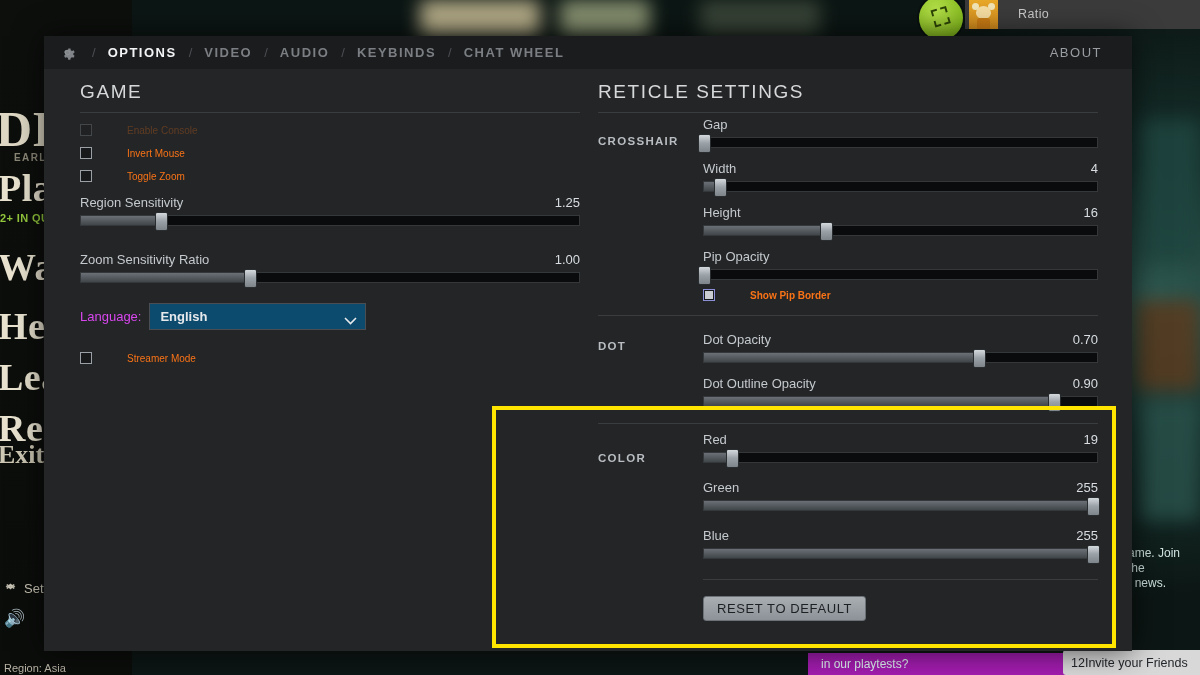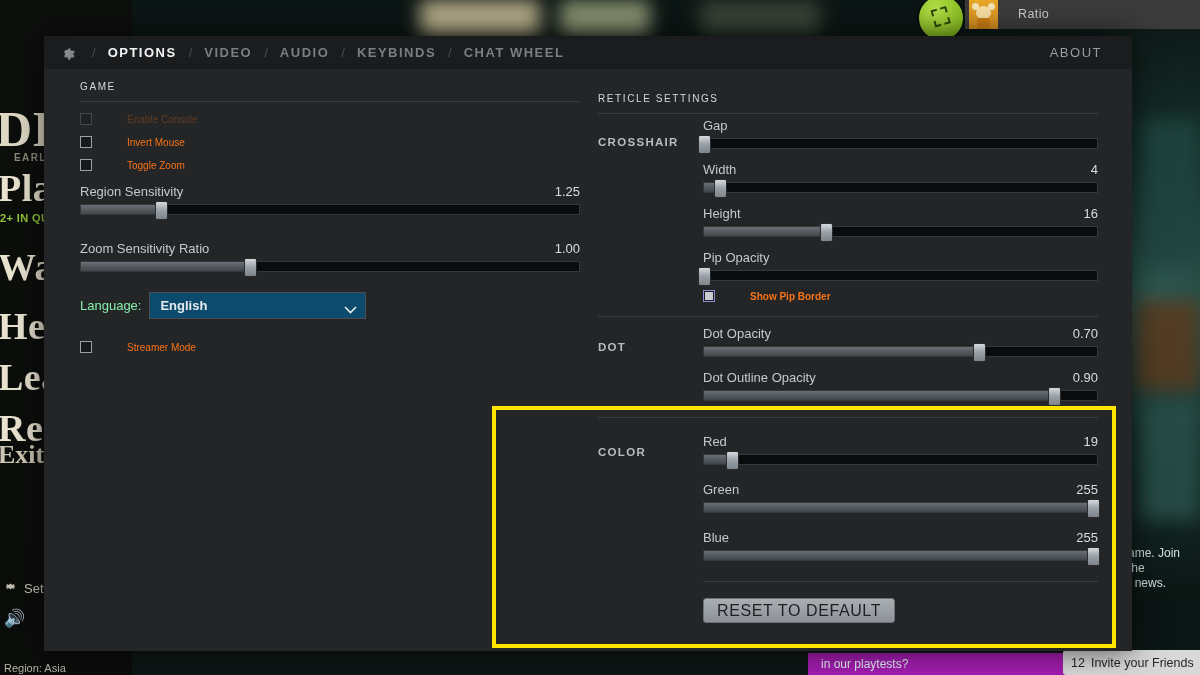--- a/index.html
+++ b/index.html
@@ -104,21 +104,21 @@
     background:#a21caf; color:#dff3f1; font-size:12px;
     display:flex; align-items:center; padding-left:13px;
   }
   .promo-line2 {
     position:absolute; left:1128px; top:546px; width:72px; font-size:12px;
     color:#cfe3e0; line-height:15px;
   }
   .invite {
     position:absolute; left:1063px; top:650px; width:137px; height:25px;
     background:#d8d8d8; border-radius:3px 0 0 3px;
-    display:flex; align-items:center; gap:6px; padding-left:8px;
+    display:flex; align-items:center; gap:0; padding-left:8px;
     color:#23272b; font-size:12.5px; white-space:nowrap; overflow:hidden;
   }
 
   
   .panel {
     position:absolute; left:44px; top:36px; width:1088px; height:615px;
     background:#232527;
     box-shadow: 0 0 28px rgba(0,0,0,.65);
   }
   .tabbar {
@@ -137,24 +137,24 @@
   .tab.active { color:#f3f4f5; }
   .tab-sep { color:#4c4f52; font-size:13px; padding:0 2px; }
   .tab-about {
     position:absolute; right:30px; top:0; height:33px; display:flex; align-items:center;
     font-size:13px; letter-spacing:1.5px; color:#9a9da1; font-weight:400;
   }
 
   .body { position:relative; height:582px; }
 
   .col-left { position:absolute; left:36px; top:12px; width:500px; }
-  .col-right { position:absolute; left:554px; top:24px; width:500px; }
+  .col-right { position:absolute; left:554px; top:12px; width:500px; }
 
   .sec-title {
-    font-size:10px; letter-spacing:1.6px; color:#d6d8da; font-weight:400;
+    font-size:19px; letter-spacing:1.6px; color:#d6d8da; font-weight:400;
     padding-bottom:9px;
     border-bottom:1px solid #3a3d40;
   }
 
   .chk-row { display:flex; align-items:center; gap:7px; margin-top:11px; }
   .chk {
     width:12px; height:12px; border:1px solid #9aa0a6; background:#17191b; flex:none;
     position:relative;
   }
   .chk.on { border:1px solid #8b8fd8; background:#17191b; }
@@ -179,21 +179,21 @@
     opacity:.85;
   }
   .knob {
     position:absolute; top:-4px; width:13px; height:19px;
     background: linear-gradient(180deg,#d4d9dd 0%, #9aa1a7 48%, #7d848a 100%);
     border:1px solid #2a2d30; border-radius:2px;
     transform: translateX(-6px);
   }
 
   .lang-row { display:flex; align-items:center; gap:8px; margin-top:20px; }
-  .lang-label { font-size:13px; color:#86efac; }
+  .lang-label { font-size:13px; color:#d946ef; }
   .lang-select {
     width:217px; height:27px; background:#0c4a6e; border:1px solid #4a4e52;
     display:flex; align-items:center; justify-content:space-between;
     padding:0 8px 0 10px; color:#e6e9ec; font-size:13px; font-weight:700;
   }
   .chev { width:13px; height:8px; }
 
   
   .rrow { position:relative; display:flex; margin-top:4px; }
   .rlabel {
@@ -201,21 +201,21 @@
     color:#b9bdc1; font-weight:700; padding-top:22px;
   }
   .rcontent { flex:1; }
 
   .divider { height:1px; background:#3a3d40; margin-top:14px; }
 
   .reset-btn {
     margin-top:16px; display:inline-flex; align-items:center; justify-content:center;
     height:25px; padding:0 13px;
     background: linear-gradient(180deg,#a9aeb3 0%, #8d9298 100%);
-    color:#1d2023; font-size:16px; letter-spacing:.6px; font-weight:400;
+    color:#1d2023; font-size:13px; letter-spacing:.6px; font-weight:400;
     border-radius:3px; border:1px solid #6d7278;
   }
 
   
   .highlight {
     position:absolute; left:492px; top:406px; width:624px; height:242px;
     border:4px solid #ffe500; pointer-events:none;
   }
 </style>
 </head>
@@ -409,21 +409,21 @@
               <span class="chk-label" style="font-weight:700;">Show Pip Border</span>
             </div>
           </div>
         </div>
 
         <div class="divider"></div>
 
         <div class="rrow">
           <div class="rlabel" style="padding-top:20px;">DOT</div>
           <div class="rcontent">
-            <div class="slider-block" style="margin-top:5px;">
+            <div class="slider-block" style="margin-top:12px;">
               <div class="slider-head">
                 <span class="slider-label">Dot Opacity</span>
                 <span class="slider-val">0.70</span>
               </div>
               <div class="track">
                 <div class="fill" style="width: 70%;"></div>
                 <div class="knob" style="left: 70%;"></div>
               </div>
             </div>
             <div class="slider-block">
@@ -437,21 +437,21 @@
               </div>
             </div>
           </div>
         </div>
 
         <div class="divider" style="margin-top:16px;"></div>
 
         <div class="rrow" style="margin-top:8px;">
           <div class="rlabel" style="padding-top:20px;">COLOR</div>
           <div class="rcontent">
-            <div class="slider-block" style="margin-top:8px;">
+            <div class="slider-block" style="margin-top:0;">
               <div class="slider-head">
                 <span class="slider-label">Red</span>
                 <span class="slider-val">19</span>
               </div>
               <div class="track">
                 <div class="fill" style="width: 7%;"></div>
                 <div class="knob" style="left: 7%;"></div>
               </div>
             </div>
             <div class="slider-block" style="margin-top:17px;">

